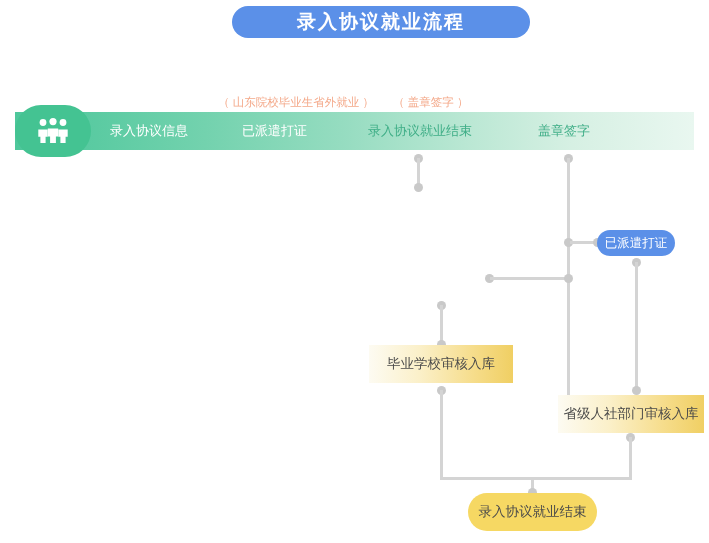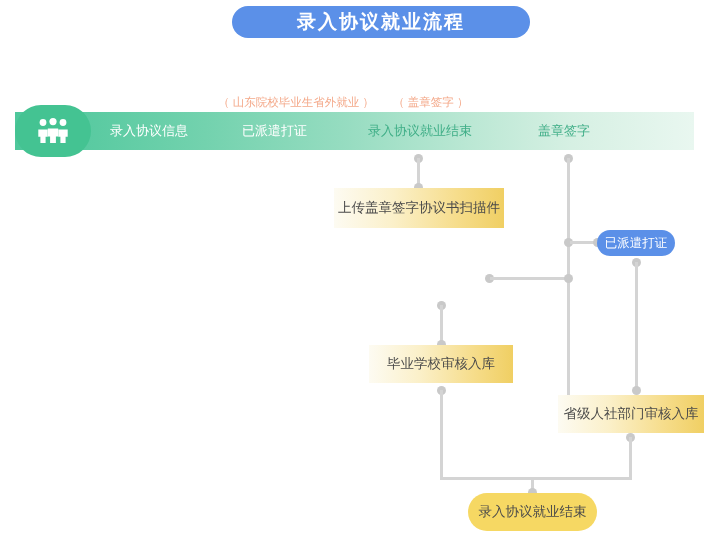--- a/index.html
+++ b/index.html
@@ -195,21 +195,20 @@
   <div class="ln ln-v" style="left:440px; top:390px; height:90px;"></div>
   <div class="ln ln-h" style="left:440px; top:477px; width:96px;"></div>
 
   <div class="dot" style="left:626px; top:433px;"></div>
   <div class="ln ln-v" style="left:629px; top:437px; height:43px;"></div>
   <div class="ln ln-h" style="left:533px; top:477px; width:99px;"></div>
 
   <div class="ln ln-v" style="left:531px; top:477px; height:15px;"></div>
   <div class="dot" style="left:528px; top:488px;"></div>
 
-  <div class="goldbox" style="left:334px; top:188px; width:170px; height:40px;">上传盖章签字协议书扫描件</div>
 
   <div class="pill pill-blue" style="left:597px; top:230px; width:78px; height:26px;">已派遣打证</div>
 
 
   <div class="goldbox" style="left:369px; top:345px; width:144px; height:38px;">毕业学校审核入库</div>
 
   <div class="goldbox" style="left:558px; top:395px; width:146px; height:38px;">省级人社部门审核入库</div>
 
   <div class="pill pill-yellow" style="left:468px; top:493px; width:129px; height:38px; border-radius:19px;">录入协议就业结束</div>
 

